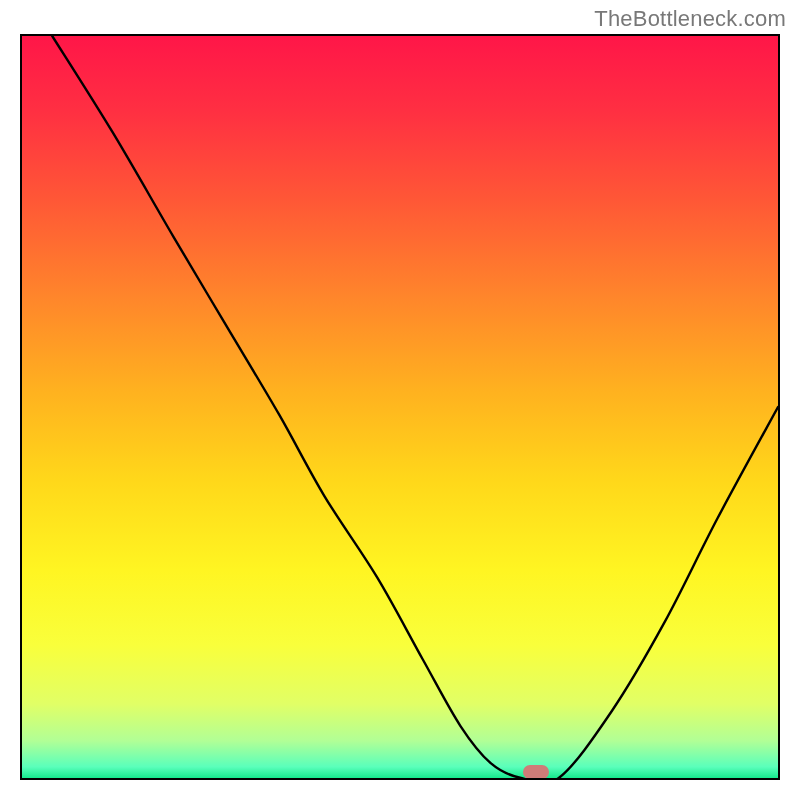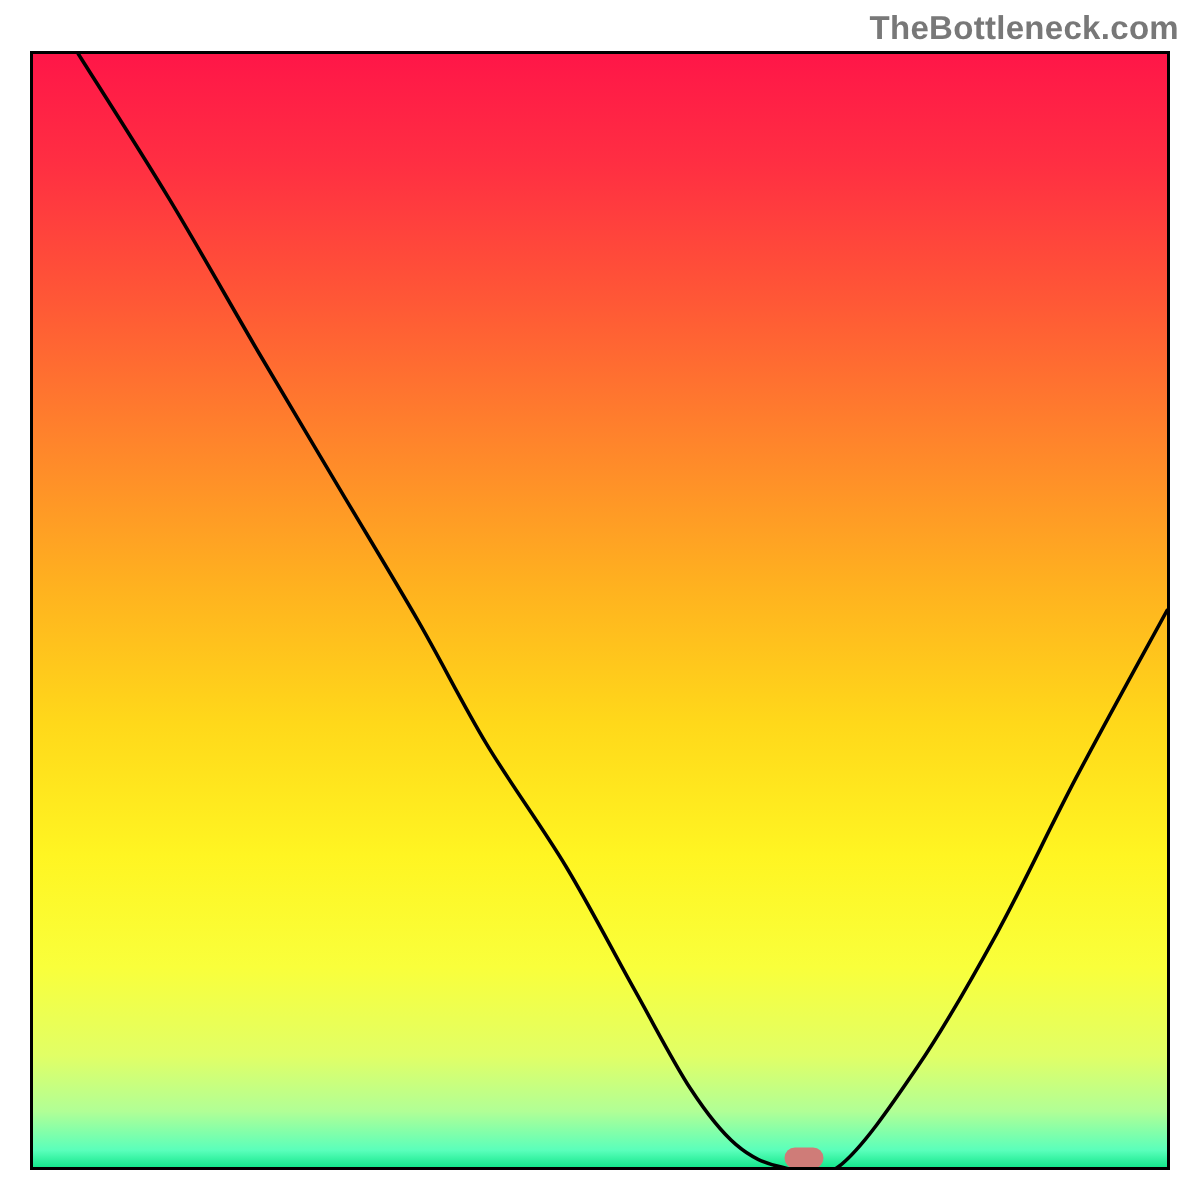--- a/index.html
+++ b/index.html
@@ -1,17 +1,17 @@
 <!DOCTYPE html>
 <html><head>
 <meta charset="utf-8">
 <style>
   * { margin: 0; padding: 0; box-sizing: border-box; }
   body { width: 800px; height: 800px; background: #fff; position: relative; font-family: Arial, sans-serif; }
-  .watermark { position: absolute; top: 6px; right: 14px; color: #787878; font-size: 22px; font-weight: 700; letter-spacing: 0.2px; z-index: 10; }
+  .watermark { position: absolute; top: 6px; right: 14px; color: #787878; font-size: 22px; font-weight: 400; letter-spacing: 0.2px; z-index: 10; }
   .frame { position: absolute; left: 20px; top: 34px; width: 760px; height: 746px; border: 2px solid #000; }
   .plot-area { position: absolute; left: 0; top: 0; width: 100%; height: 100%; overflow: hidden; }
   svg.bg { position: absolute; left: 0; top: 0; width: 100%; height: 100%; }
   svg.curve { position: absolute; left: 0; top: 0; width: 100%; height: 100%; }
   .marker { position: absolute; width: 26px; height: 14px; background: #cf7c78; border-radius: 7px; transform: translate(-50%, -50%); }
 </style>
 </head>
 <body>
 
 <div class="watermark">TheBottleneck.com</div>

